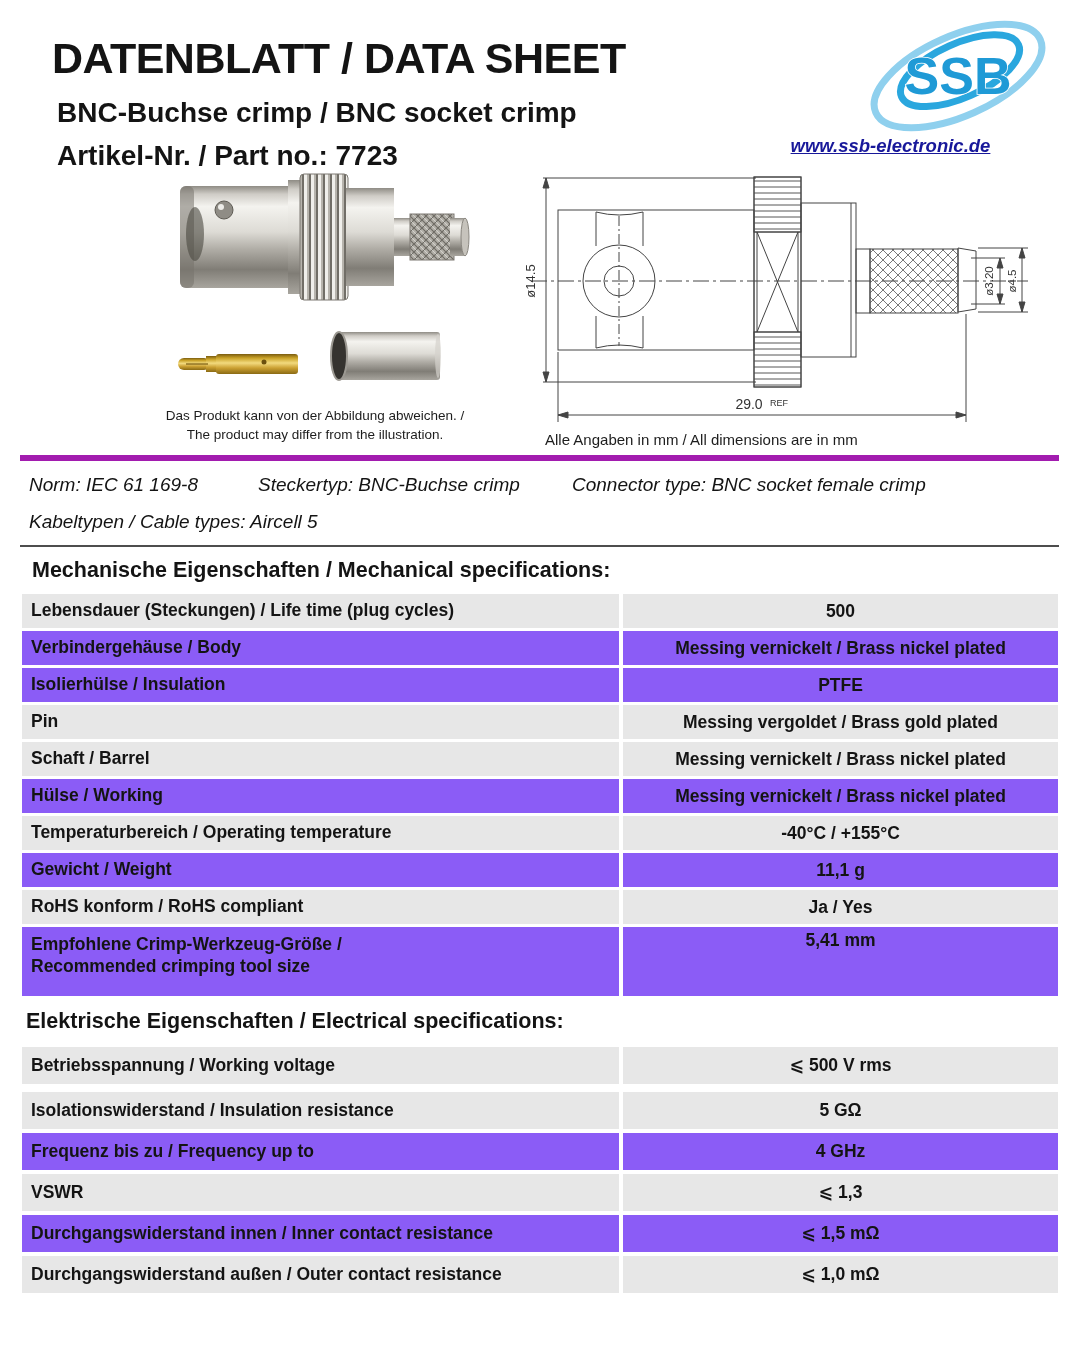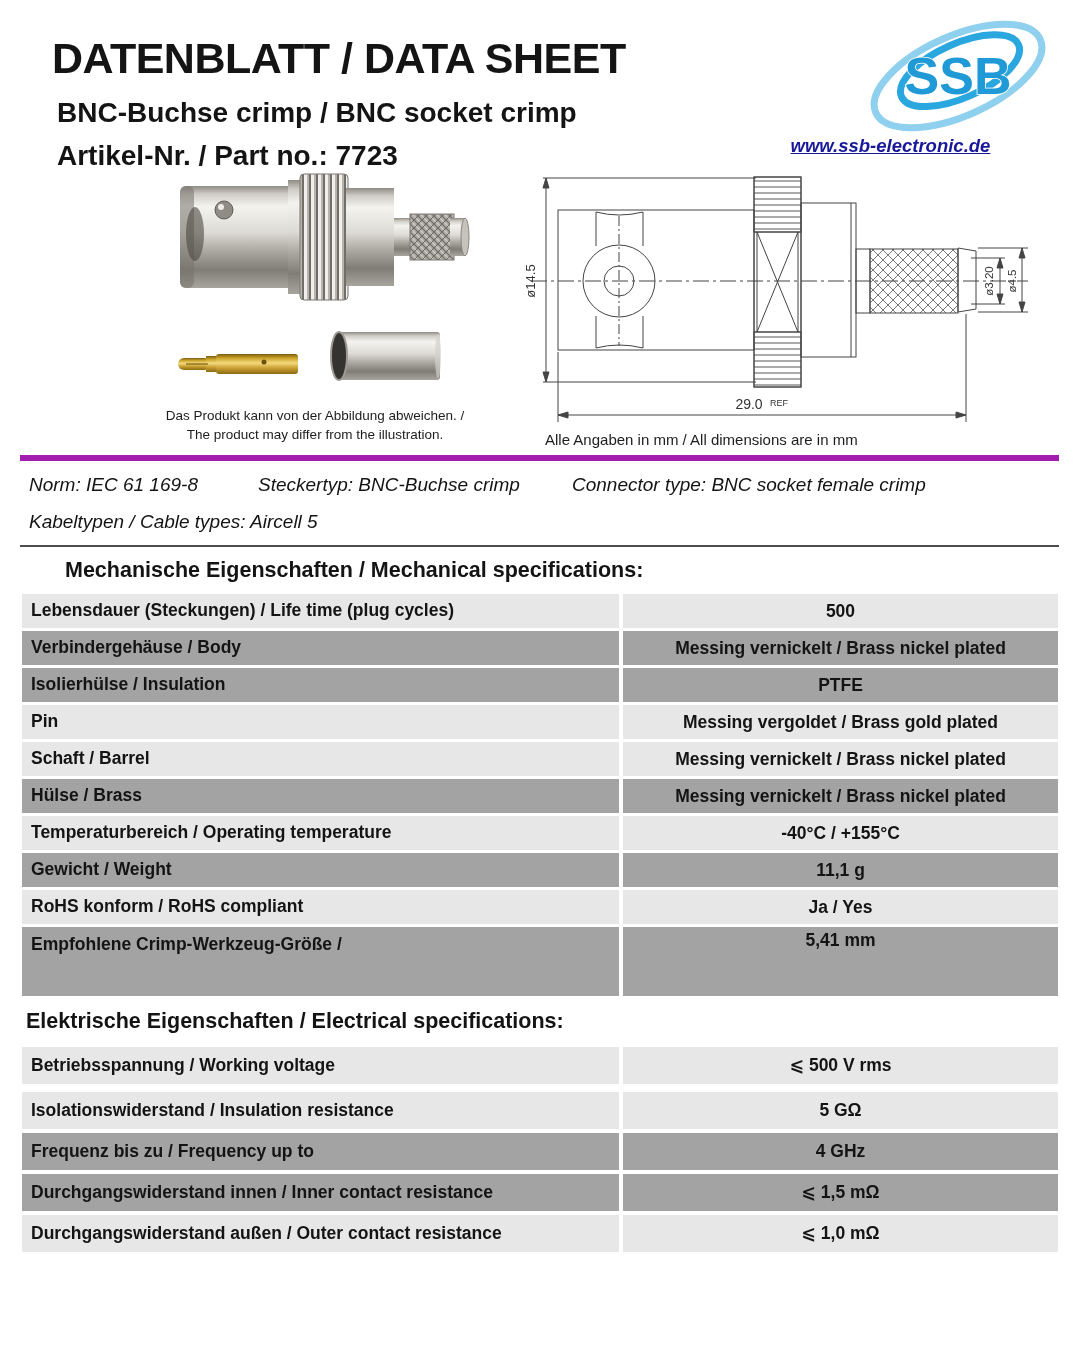--- a/index.html
+++ b/index.html
@@ -32,36 +32,36 @@
   .norm{left:20px;top:455px;width:1039px;height:84px;
     border-top:6px solid #a21caf;border-bottom:2px solid #4d4d4d;font-style:italic;}
   .norm span{position:absolute;font-size:19px;white-space:nowrap;}
   .norm .n1{left:9px;top:13px;}
   .norm .n2{left:238px;top:13px;}
   .norm .n3{left:552px;top:13px;}
   .norm .n4{left:9px;top:50px;}
 
   
   .sec-head{font-size:21.5px;font-weight:700;margin:0;}
-  .mech-head{left:32px;top:558px;margin-left:33px;}
+  .mech-head{left:32px;top:558px;}
   .elec-head{left:26px;top:1009px;}
   .spec-table{left:22px;top:594px;width:1036px;display:flex;flex-direction:column;gap:3px;font-weight:bold;}
   .elec-table{top:1047px;gap:4px;}
   .spec-row{display:flex;gap:4px;}
   .spec-row .cell-l{
     flex:0 0 588px;display:flex;flex-direction:column;justify-content:center;
     padding-left:9px;font-size:17.5px;min-height:34px;line-height:1.25;
   }
   .spec-row .cell-r{
     flex:1;display:flex;align-items:center;justify-content:center;
     font-size:17.5px;min-height:34px;text-align:center;
   }
   .elec-table .spec-row .cell-l,.elec-table .spec-row .cell-r{min-height:37px;}
   .spec-row.light .cell-l,.spec-row.light .cell-r{background:#e7e7e7;}
-  .spec-row.dark  .cell-l,.spec-row.dark  .cell-r{background:#a3a3a3;}
+  .spec-row.dark  .cell-l,.spec-row.dark  .cell-r{background:#8b5cf6;}
   .spec-row.row-tall .cell-l{min-height:62px;justify-content:flex-start;padding-top:7px;}
   .spec-row.row-tall .cell-r{min-height:62px;align-items:flex-start;padding-top:3px;}
 
   svg text{font-family:"Liberation Sans","DejaVu Sans",sans-serif;}
 </style>
 </head>
 <body>
 
 <div class="page">
 
@@ -237,21 +237,21 @@
         <div class="cell-r">Messing vergoldet / Brass gold plated</div>
       </div>
       <div class="spec-row light">
         <div class="cell-l">
           <div>Schaft / Barrel</div>
         </div>
         <div class="cell-r">Messing vernickelt / Brass nickel plated</div>
       </div>
       <div class="spec-row dark">
         <div class="cell-l">
-          <div>Hülse / Brass</div>
+          <div>Hülse / Working</div>
         </div>
         <div class="cell-r">Messing vernickelt / Brass nickel plated</div>
       </div>
       <div class="spec-row light">
         <div class="cell-l">
           <div>Temperaturbereich / Operating temperature</div>
         </div>
         <div class="cell-r">-40°C / +155°C</div>
       </div>
       <div class="spec-row dark">
@@ -262,20 +262,21 @@
       </div>
       <div class="spec-row light">
         <div class="cell-l">
           <div>RoHS konform / RoHS compliant</div>
         </div>
         <div class="cell-r">Ja / Yes</div>
       </div>
       <div class="spec-row dark row-tall">
         <div class="cell-l">
           <div>Empfohlene Crimp-Werkzeug-Größe /</div>
+          <div>Recommended crimping tool size</div>
         </div>
         <div class="cell-r">5,41 mm</div>
       </div>
     </div>
 
   <h2 class="abs sec-head elec-head">Elektrische Eigenschaften / Electrical specifications:</h2>
   <div class="abs spec-table elec-table">
       <div class="spec-row light">
         <div class="cell-l">
           <div>Betriebsspannung / Working voltage</div>
@@ -289,20 +290,26 @@
           <div>Isolationswiderstand / Insulation resistance</div>
         </div>
         <div class="cell-r">5 GΩ</div>
       </div>
       <div class="spec-row dark">
         <div class="cell-l">
           <div>Frequenz bis zu / Frequency up to</div>
         </div>
         <div class="cell-r">4 GHz</div>
       </div>
+      <div class="spec-row light">
+        <div class="cell-l">
+          <div>VSWR</div>
+        </div>
+        <div class="cell-r">⩽ 1,3</div>
+      </div>
       <div class="spec-row dark">
         <div class="cell-l">
           <div>Durchgangswiderstand innen / Inner contact resistance</div>
         </div>
         <div class="cell-r">⩽ 1,5 mΩ</div>
       </div>
       <div class="spec-row light">
         <div class="cell-l">
           <div>Durchgangswiderstand außen / Outer contact resistance</div>
         </div>

